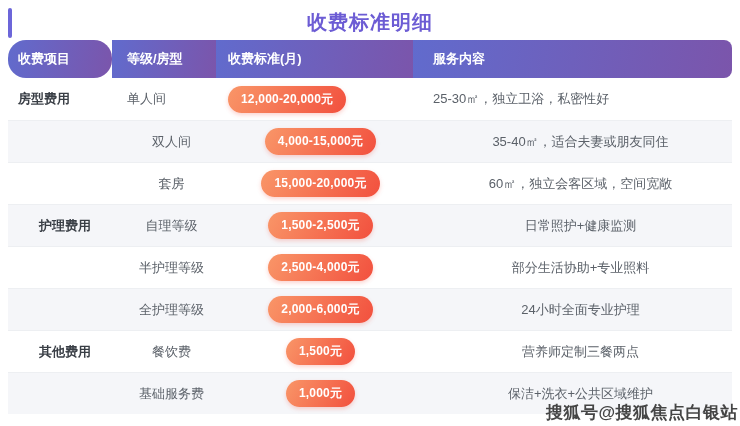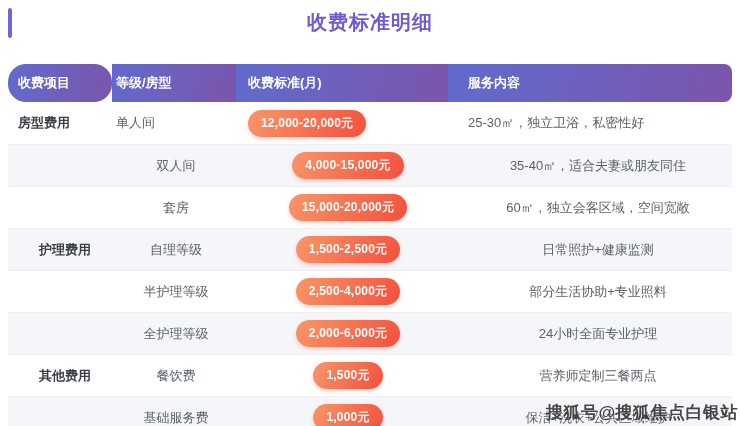--- a/index.html
+++ b/index.html
@@ -5,21 +5,21 @@
   * { margin: 0; padding: 0; box-sizing: border-box; }
   html, body {
     width: 740px; height: 426px;
     background: #ffffff;
     font-family: "Liberation Sans", "DejaVu Sans", sans-serif;
     overflow: hidden;
   }
   .page { position: relative; width: 740px; height: 426px; }
 
   
-  .title-bar { position: relative; height: 64px; }
+  .title-bar { position: relative; height: 40px; }
   .accent-bar {
     position: absolute; left: 8px; top: 8px;
     width: 4px; height: 30px; border-radius: 2px;
     background: var(--accent-bar, #6c66d9);
   }
   .page-title {
     text-align: center; padding-top: 9px;
     font-size: 20px; font-weight: bold;
     color: var(--title, #6c5cd4);
     letter-spacing: 1px;
@@ -32,22 +32,22 @@
     border-radius: 8px; overflow: hidden;
   }
   .th {
     display: flex; align-items: center;
     color: #ffffff; font-size: 13px; font-weight: bold;
     background: linear-gradient(100deg,
       var(--header-gradient-start, #616bcd) 0%,
       var(--header-gradient-end, #7b55ab) 100%);
   }
   .c1 { width: 104px; padding-left: 10px; flex-shrink: 0; border-radius: 18px; }
-  .c2 { width: 124px; padding-left: 4px;  flex-shrink: 0; }
-  .c3 { width: 212px; padding-left: 12px; flex-shrink: 0; }
+  .c2 { width: 104px; padding-left: 15px;  flex-shrink: 0; }
+  .c3 { width: 197px; padding-left: 12px; flex-shrink: 0; }
   .c4 { flex: 1; padding-left: 20px; padding-right: 4px; }
 
   .tbody { display: flex; flex-direction: column; }
   .row {
     display: flex; align-items: center;
     height: 42px;
   }
   .row:nth-child(even) { background: var(--row-alt, #f5f6f9); }
   .row + .row { border-top: 1px solid var(--divider, #edeff2); text-align: center; }
 

